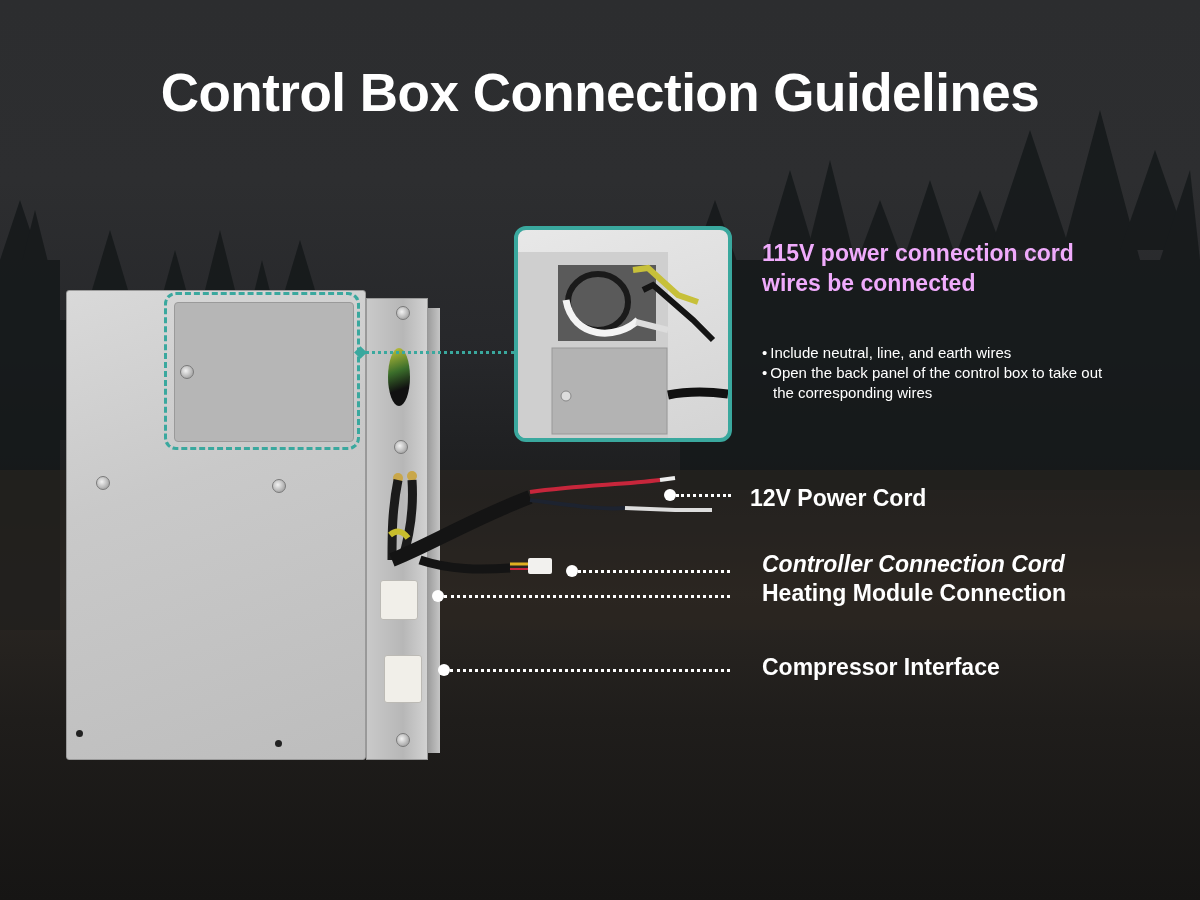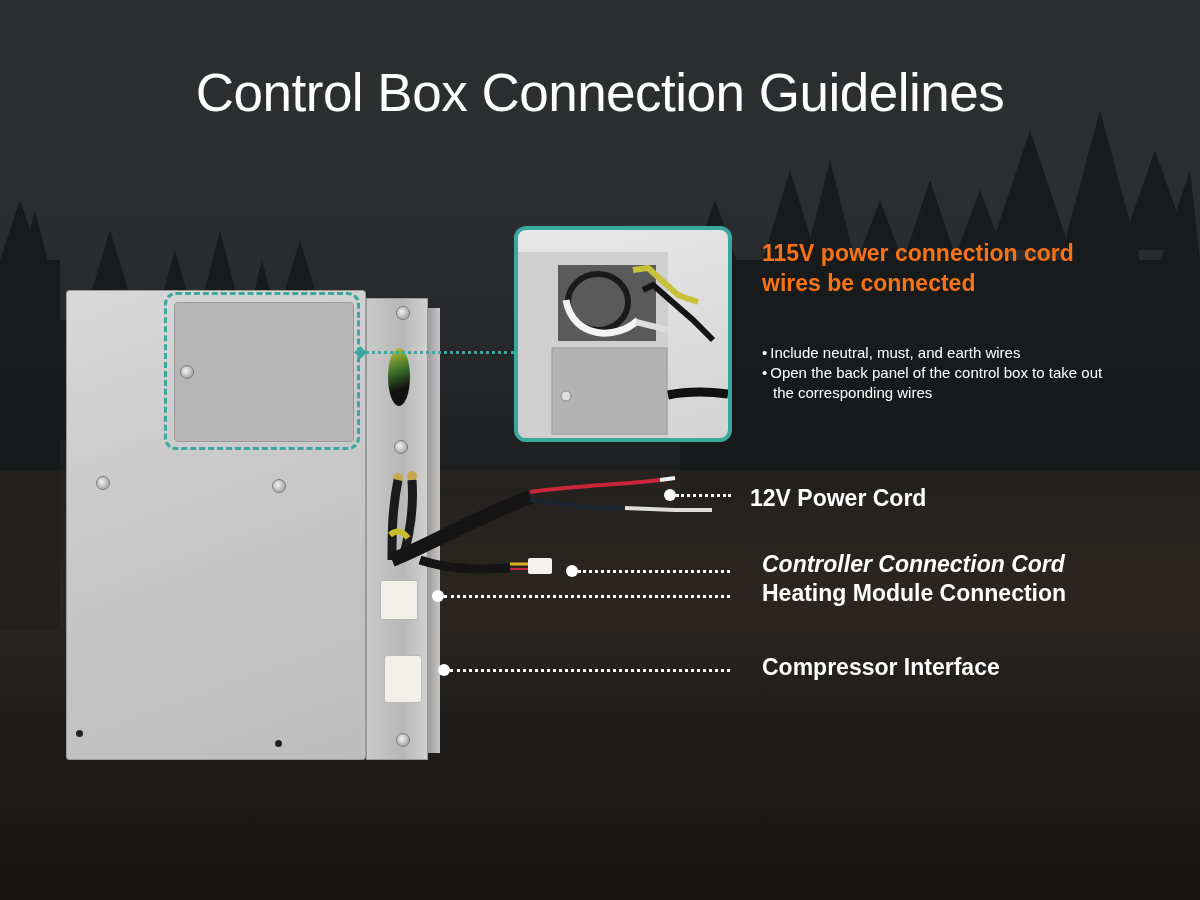--- a/index.html
+++ b/index.html
@@ -13,21 +13,21 @@
     position:absolute; inset:0;
     background:
       linear-gradient(180deg, #2c2d2f 0%, #2d2e30 20%, #26272a 40%, #1c1d1e 55%, #2a2622 66%, #1f1d1b 80%, #161514 100%);
   }
   .trees {
     position:absolute; left:0; right:0; top:110px; height:520px;
   }
   .title {
     position:absolute; left:0; width:1200px; top:62px;
     text-align:center; color:#fff;
-    font-size:53px; font-weight:normal; letter-spacing:-0.5px;
+    font-size:53px; font-weight:bold; letter-spacing:-0.5px;
   }
 
   
   .box { position:absolute; left:66px; top:290px; width:380px; height:475px; }
   .box-front {
     position:absolute; left:0; top:0; width:300px; height:470px;
     background:linear-gradient(160deg,#d9d9d9 0%,#c9c9c9 40%,#bdbdbd 100%);
     border:1px solid #9a9a9a; border-radius:3px;
   }
   .box-side {
@@ -74,21 +74,21 @@
     position:absolute; border-top:3px dotted #3aa89e;
   }
   .diamond {
     position:absolute; width:9px; height:9px; background:#3aa89e; transform:rotate(45deg);
   }
 
   .leader { position:absolute; height:0; border-top:3px dotted #fff; }
   .dot { position:absolute; width:12px; height:12px; border-radius:50%; background:#fff; }
 
   .heading {
-    position:absolute; color:#f97316; font-weight:bold; font-size:23px; line-height:30px;
+    position:absolute; color:#f0abfc; font-weight:bold; font-size:23px; line-height:30px;
   }
   .bullets {
     position:absolute; color:#fff; font-size:15px; line-height:20px;
   }
   .bullets li { list-style:none; padding-left:11px; text-indent:-11px; }
   .bullets li::before { content:"\2022"; margin-right:3px; }
   .label {
     position:absolute; color:#fff; font-weight:bold; font-size:23px; line-height:29px;
   }
 </style>
@@ -177,21 +177,21 @@
 </div>
 
 <div class="diamond" style="left:356px;top:348px;"></div>
 <div class="conn-line" style="left:365px;top:351px;width:150px;"></div>
 
 <div class="heading" style="left:762px;top:238px;">
   <div>115V power connection cord</div>
   <div>wires be connected</div>
 </div>
 <ul class="bullets" style="left:762px;top:343px;width:350px;">
-  <li>Include neutral, must, and earth wires</li>
+  <li>Include neutral, line, and earth wires</li>
   <li>Open the back panel of the control box to take out the corresponding wires</li>
 </ul>
 
 <div class="dot" style="left:664px;top:489px;"></div>
 <div class="leader" style="left:676px;top:494px;width:55px;"></div>
 <div class="label" style="left:750px;top:484px;">12V Power Cord</div>
 
 <div class="dot" style="left:566px;top:565px;"></div>
 <div class="leader" style="left:578px;top:570px;width:152px;"></div>
 <div class="label" style="left:762px;top:550px;font-style:italic;">Controller Connection Cord</div>

